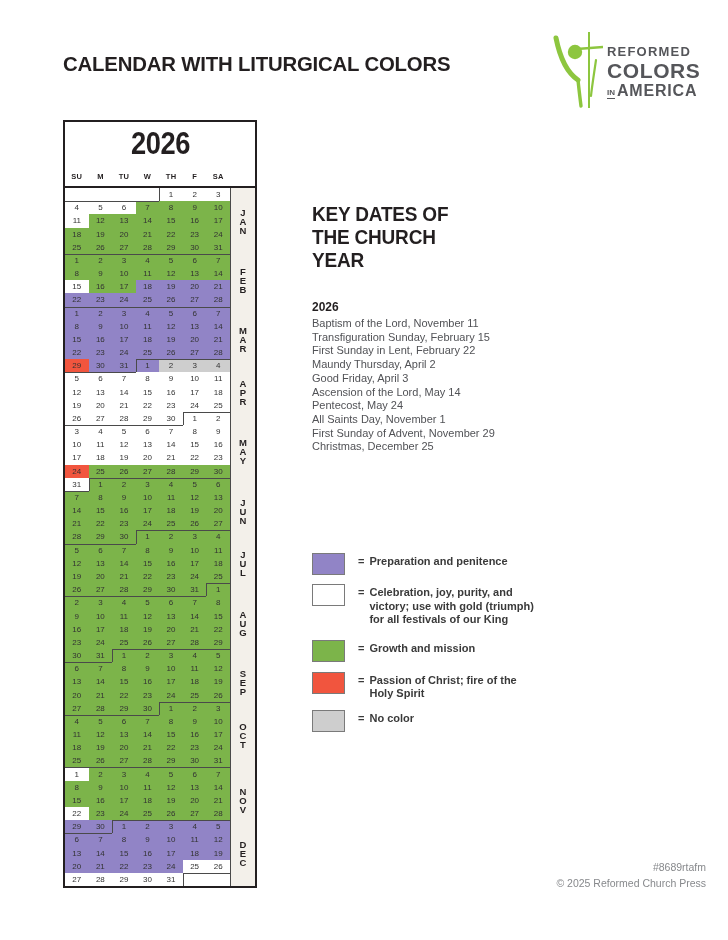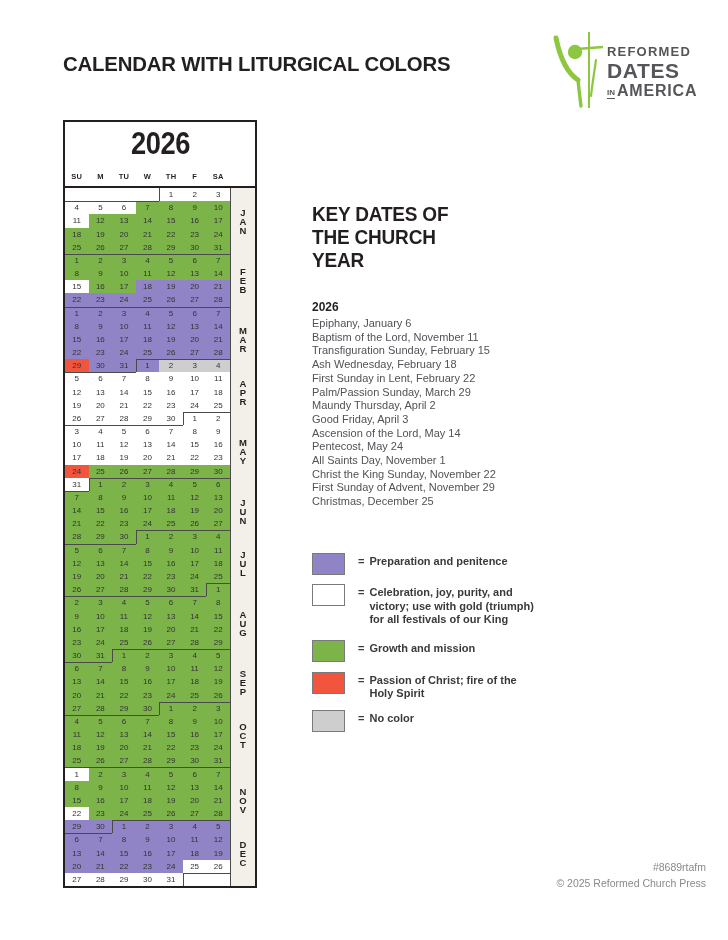--- a/index.html
+++ b/index.html
@@ -56,21 +56,21 @@
       <line x1="38" y1="2" x2="38" y2="78" stroke="#8dc63f" stroke-width="2"></line>
       <line x1="26" y1="19" x2="52" y2="17" stroke="#8dc63f" stroke-width="2.4"></line>
       <circle cx="24" cy="22" r="7.2" fill="#8dc63f"></circle>
       <path d="M5,8 C9,28 15,42 27,50" stroke="#8dc63f" stroke-width="5" fill="none" stroke-linecap="round"></path>
       <path d="M27,50 C28,60 29,68 30,76" stroke="#8dc63f" stroke-width="3.4" fill="none" stroke-linecap="round"></path>
       <path d="M45,30 C43,44 41,56 40,66" stroke="#8dc63f" stroke-width="2.2" fill="none" stroke-linecap="round"></path>
     </svg>
   </span>
   <span class="logo-text">
     <div class="logo-l1">REFORMED</div>
-    <div class="logo-l2">DATES</div>
+    <div class="logo-l2">COLORS</div>
     <div class="logo-l3">
       <span class="logo-in">IN</span>
       <span class="logo-l3b">AMERICA</span>
     </div>
   </span>
 </div>
 
 <div class="cal-box">
   <div class="cal-year">
     <span>2026</span>
@@ -495,32 +495,28 @@
       <div class="cell" style="background: rgb(255, 255, 255);">31</div>
       <div class="cell" style="box-shadow: rgb(74, 74, 74) 0px 1px 0px inset, rgb(74, 74, 74) 1px 0px 0px inset;"></div>
       <div class="cell" style="box-shadow: rgb(74, 74, 74) 0px 1px 0px inset;"></div>
     </div>
 </div>
 
 <div class="keydates">
   <h2 class="kd-heading">KEY DATES OF THE CHURCH YEAR</h2>
   <div class="kd-year">2026</div>
   <ul class="kd-list">
-      <li>Epiphany, January 6</li>
       <li>Baptism of the Lord, November 11</li>
       <li>Transfiguration Sunday, February 15</li>
-      <li>Ash Wednesday, February 18</li>
       <li>First Sunday in Lent, February 22</li>
-      <li>Palm/Passion Sunday, March 29</li>
       <li>Maundy Thursday, April 2</li>
       <li>Good Friday, April 3</li>
       <li>Ascension of the Lord, May 14</li>
       <li>Pentecost, May 24</li>
       <li>All Saints Day, November 1</li>
-      <li>Christ the King Sunday, November 22</li>
       <li>First Sunday of Advent, November 29</li>
       <li>Christmas, December 25</li>
     </ul>
 </div>
 
 <div class="legend">
     <div class="leg-item m1">
       <div class="swatch" style="background: rgb(145, 132, 198);"></div>
       <div class="leg-text">
         <span class="leg-eq">=</span>

